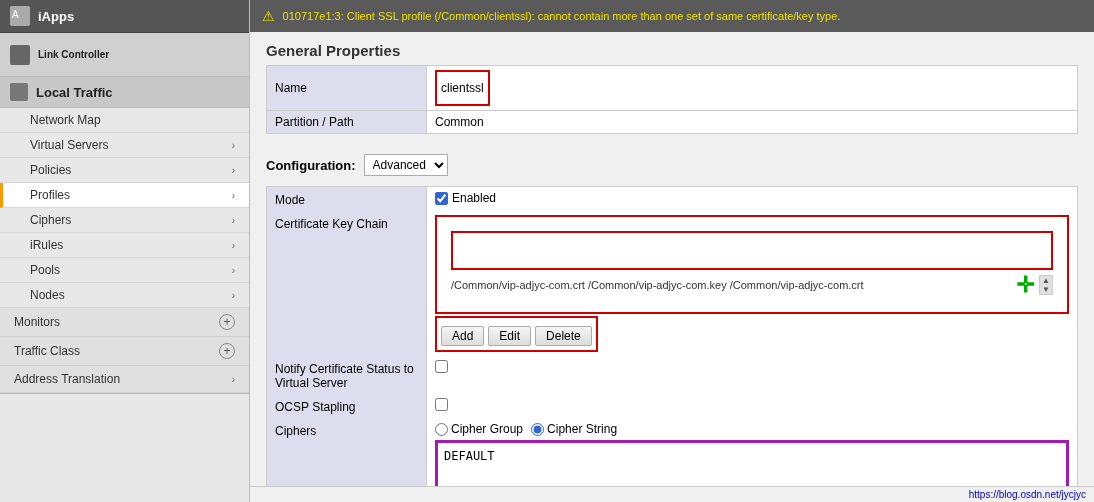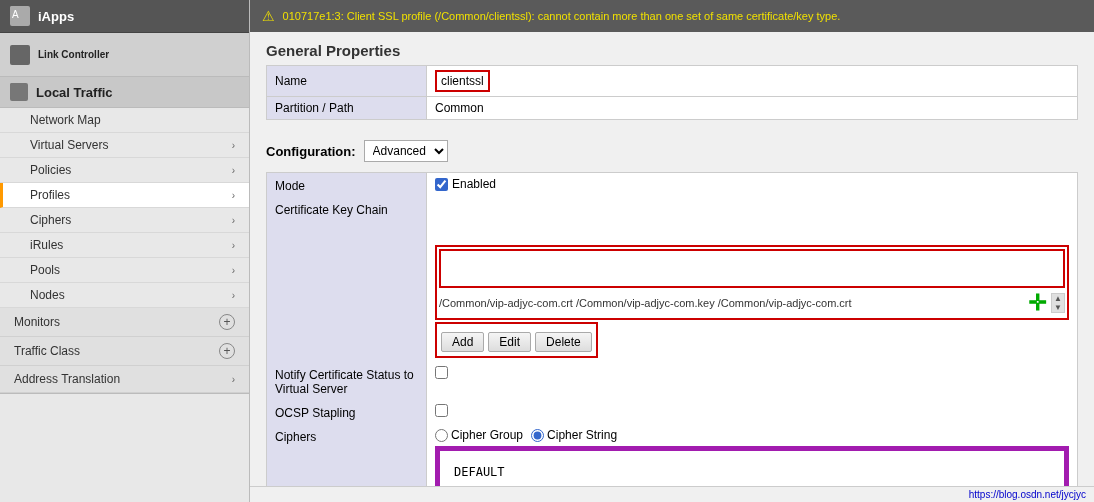--- a/index.html
+++ b/index.html
@@ -46,21 +46,21 @@
     .mode-row { display: flex; align-items: center; gap: 6px; }
     .checkbox-label { display: flex; align-items: flex-end; gap: 4px; }
     .checkbox-blue { accent-color: #3366cc; }
 
     .btn-row { display: flex; gap: 4px; margin-top: 4px; }
     .btn { border: 1px solid #aaa; background: linear-gradient(to bottom, #f5f5f5, #ddd); padding: 2px 10px; font-size: 12px; cursor: pointer; border-radius: 2px; }
 
     .radio-row { display: flex; align-items: center; gap: 8px; margin-bottom: 4px; }
     .radio-label { display: flex; align-items: center; gap: 3px; }
 
-    .cipher-textarea { width: 100%; height: 60px; font-size: 12px; border: 5px solid #a21caf; resize: none; padding: 14px; }
+    .cipher-textarea { width: 100%; height: 60px; font-size: 12px; border: 3px solid #a21caf; resize: none; padding: 6px; }
 
     .checkbox-cell { display: flex; align-items: center; }
 
     .url-bar { background: #f0f0f0; border-top: 1px solid #ccc; padding: 2px 8px; font-size: 10px; color: #0000cc; text-align: right; }
 
     .iapps-header { display: flex; align-items: center; padding: 6px 10px; gap: 8px; background: #555; border-bottom: 1px solid #444; }
     .iapps-icon { width: 20px; height: 20px; background: #aaa; border-radius: 2px; }
 
     .link-controller-header { display: flex; align-items: center; padding: 10px 10px; gap: 8px; background: #d0d0d0; border-bottom: 1px solid #bbb; min-height: 44px; }
     .lc-icon { width: 20px; height: 20px; background: #666; border-radius: 2px; display: flex; align-items: center; justify-content: center; }
@@ -161,21 +161,21 @@
 
   <div class="content-area">
 
     <div class="form-section">
       <div class="section-title">General Properties</div>
       <table class="form-table">
         <tbody>
             <tr>
           <td>Name</td>
           <td>
-            <span style="border: 2px solid #cc0000; display:inline-block; padding: 2px 4px;">clientssl</span>
+            <span style="border: 2px solid #cc0000; display:inline-block; padding: 9px 4px;">clientssl</span>
           </td>
         </tr>
         <tr>
           <td>Partition / Path</td>
           <td>Common</td>
         </tr>
       </tbody>
         </table>
     </div>
 
@@ -199,21 +199,21 @@
               <span>Enabled</span>
             </label>
           </div>
         </td>
       </tr>
 
       <tr>
         <td class="label-cell">Certificate Key Chain</td>
         <td class="value-cell">
           
-          <div style="border: 2px solid #cc0000; padding: 2px; margin-bottom: 2px; position: relative; background: #fff; margin-top: 44px;">
+          <div style="border: 2px solid #cc0000; padding: 14px; margin-bottom: 2px; position: relative; background: #fff;">
             <div style="display: flex; align-items: flex-start;">
               <div style="flex:1; min-height: 40px;">
                 <div style="border: 2px solid #cc0000; padding: 2px; margin-bottom: 2px;">
                   <textarea style="width: 100%; font-size: 11px; border: none; resize: none; min-height: 28px; outline: none;" readonly=""></textarea>
                 </div>
                 <div style="position: relative; display: flex; align-items: center;">
                   <span style="font-size:11px; color:#333; flex:1; word-break:break-all;">/Common/vip-adjyc-com.crt /Common/vip-adjyc-com.key /Common/vip-adjyc-com.crt</span>
                   <span style="color: #00aa00; font-size: 22px; font-weight: bold; margin-left: 8px; cursor: pointer;">✛</span>
                   <div style="width:14px; background:#e0e0e0; border:1px solid #ccc; display:inline-flex; flex-direction:column; align-items:center; margin-left:4px;">
                     <span style="font-size:8px; color:#555;">▲</span>

